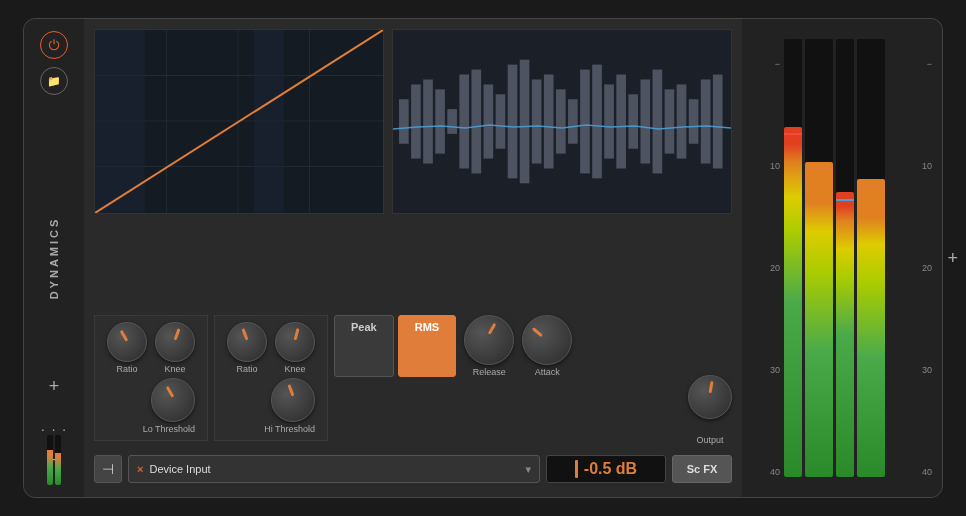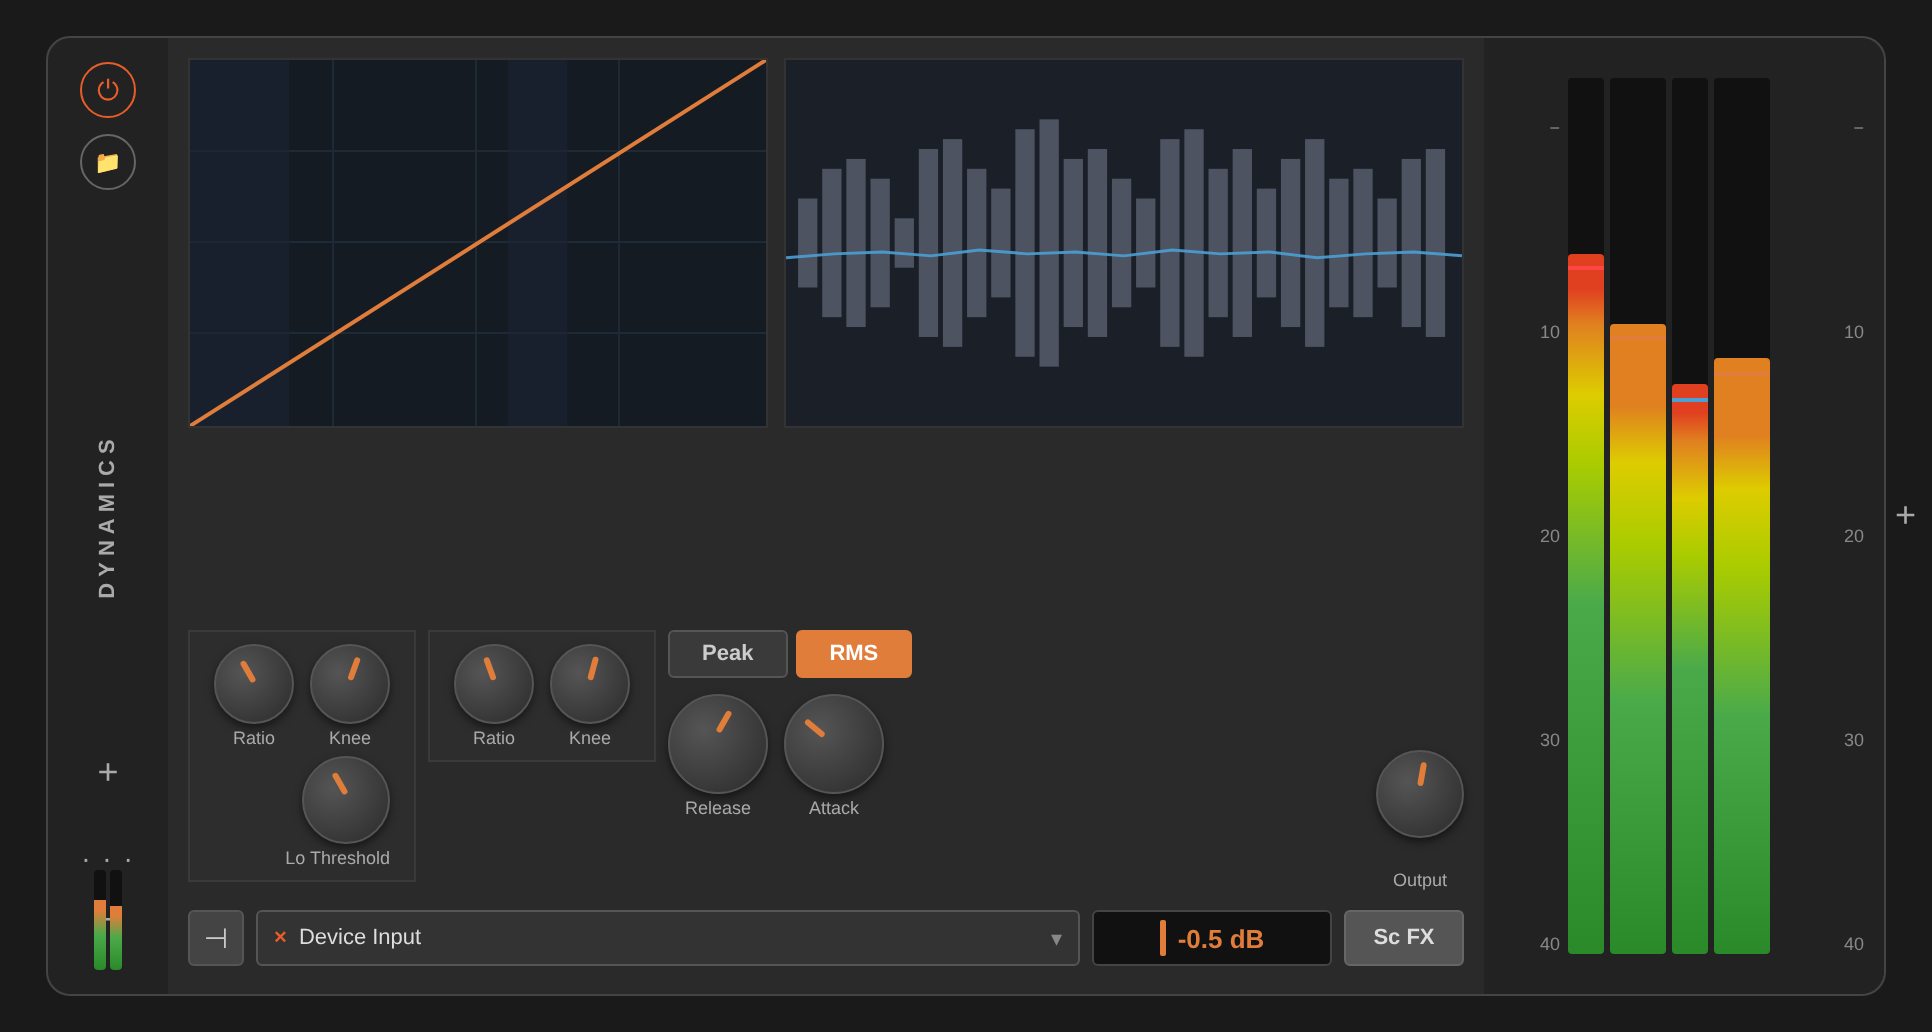--- a/index.html
+++ b/index.html
@@ -206,21 +206,20 @@
     }
     .threshold-label {
       font-size: 9px;
       color: #aaa;
       text-align: center;
       white-space: nowrap;
     }
     
     .peak-rms-section {
       display: flex;
-      flex-direction: column;
       gap: 8px;
       flex: 1;
     }
     .peak-rms-btn-row {
       display: flex;
       gap: 4px;
     }
     .mode-btn {
       padding: 5px 16px;
       border: 1px solid #555;
@@ -297,21 +296,21 @@
     .gain-display {
       width: 120px;
       height: 28px;
       background: #111;
       border: 1px solid #444;
       border-radius: 3px;
       display: flex;
       align-items: center;
       justify-content: center;
       gap: 6px;
-      font-size: 13px;
+      font-size: 16px;
       color: #e07d3a;
       font-weight: bold;
     }
     .gain-bar {
       width: 3px;
       height: 18px;
       background: #e07d3a;
       border-radius: 1px;
     }
     .sc-fx-btn {
@@ -529,20 +528,24 @@
         <div class="knob-row">
           <div class="knob-group">
             <div class="knob knob-hi-ratio"></div>
             <div class="knob-label">Ratio</div>
           </div>
           <div class="knob-group">
             <div class="knob knob-hi-knee"></div>
             <div class="knob-label">Knee</div>
           </div>
         </div>
+        <div class="threshold-group">
+          <div class="knob threshold-knob knob-hi-ratio" style="width:44px;height:44px;"></div>
+          <div class="threshold-label">Hi Threshold</div>
+        </div>
       </div>
 
       <div class="peak-rms-section">
         <div class="peak-rms-btn-row">
           <div class="mode-btn inactive-peak">Peak</div>
           <div class="mode-btn active">RMS</div>
         </div>
         <div class="attack-release-row">
           <div class="knob-group">
             <div class="knob knob-release" style="width:50px;height:50px;"></div>

